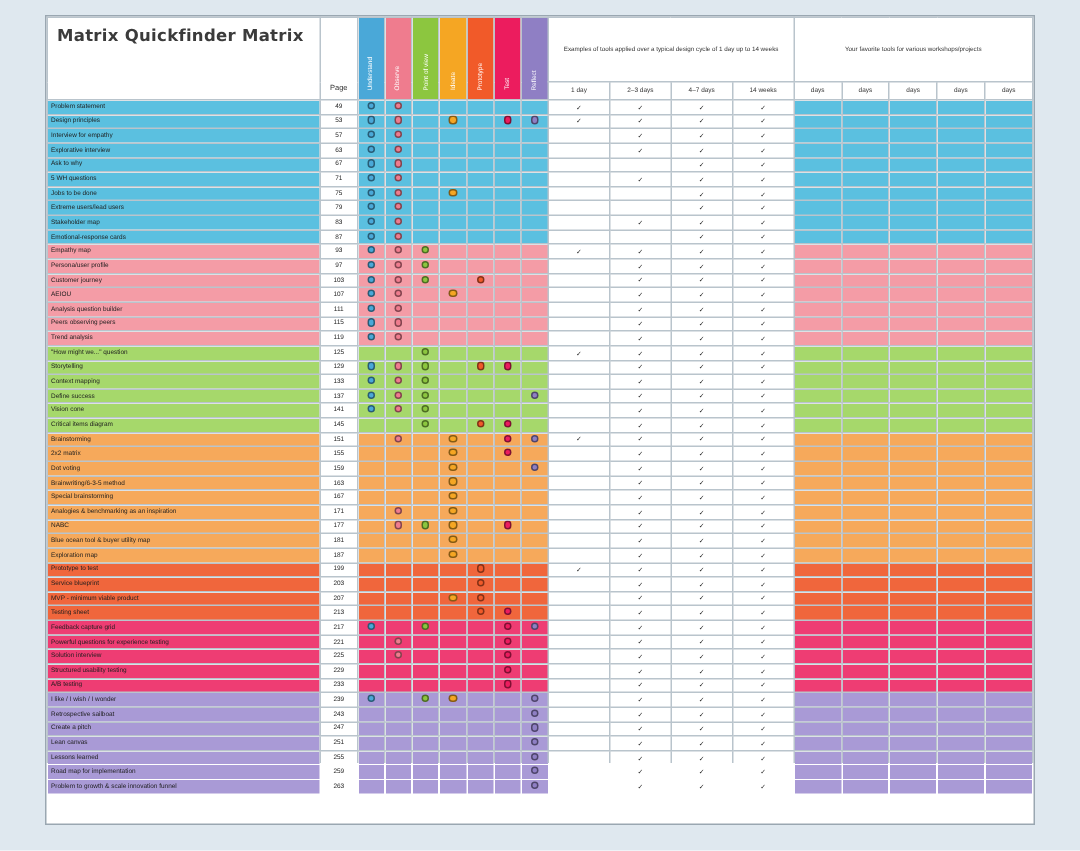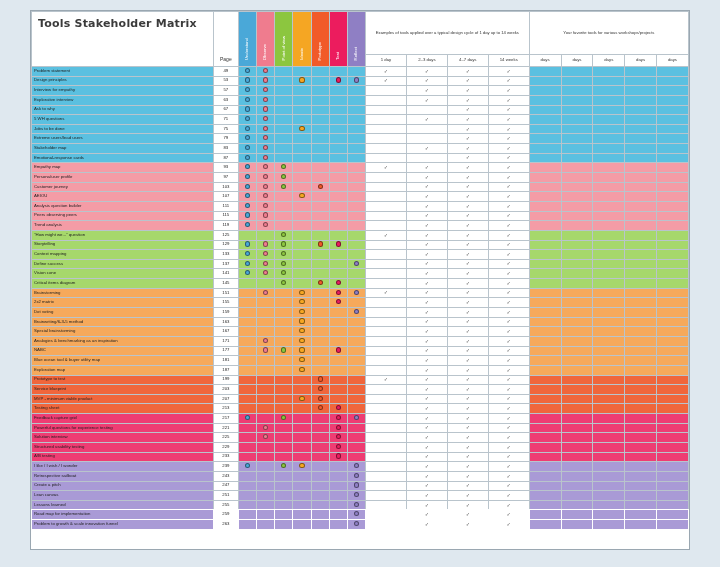--- a/index.html
+++ b/index.html
@@ -112,21 +112,21 @@
     <colgroup>
       <col style="width:160px">
       <col style="width:22px">
       <col span="7" style="width:16px">
       <col span="4" style="width:36px">
       <col span="5" style="width:28px">
     </colgroup>
     <thead>
       <tr>
         <td class="hdr-title" rowspan="2">
-          <span class="title-txt">Tools Stakeholder Matrix</span>
+          <span class="title-txt">Matrix Quickfinder Matrix</span>
         </td>
         <td class="hdr-page" rowspan="2">Page</td>
         <td class="phasecell" rowspan="2" style="background: rgb(74, 168, 216);"><span class="vert">Understand</span></td>
         <td class="phasecell" rowspan="2" style="background: rgb(239, 124, 142);"><span class="vert">Observe</span></td>
         <td class="phasecell" rowspan="2" style="background: rgb(140, 198, 63);"><span class="vert">Point of view</span></td>
         <td class="phasecell" rowspan="2" style="background: rgb(245, 166, 35);"><span class="vert">Ideate</span></td>
         <td class="phasecell" rowspan="2" style="background: rgb(241, 90, 41);"><span class="vert">Prototype</span></td>
         <td class="phasecell" rowspan="2" style="background: rgb(236, 28, 94);"><span class="vert">Test</span></td>
         <td class="phasecell" rowspan="2" style="background: rgb(143, 127, 196);"><span class="vert">Reflect</span></td>
         <td class="grp-hdr" colspan="4">Examples of tools applied over a typical design cycle of 1 day up to 14 weeks</td>

